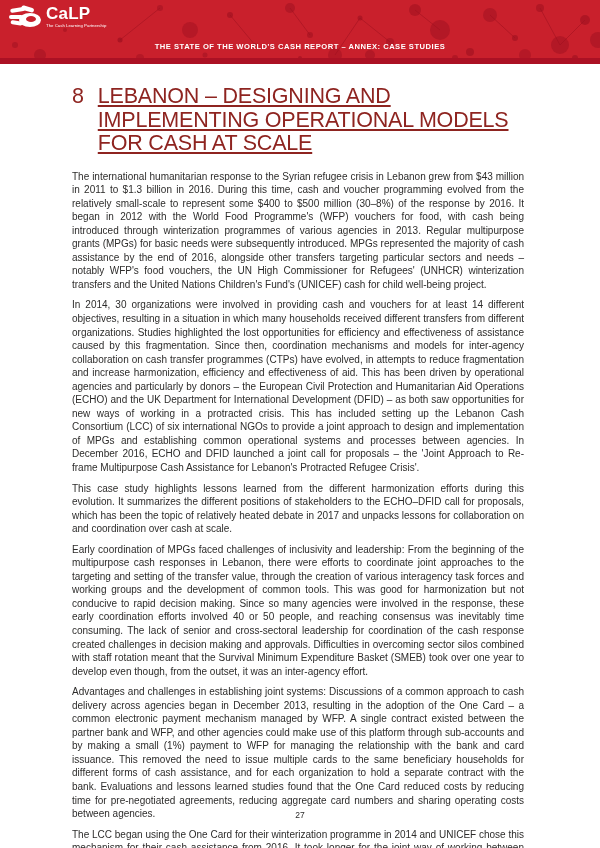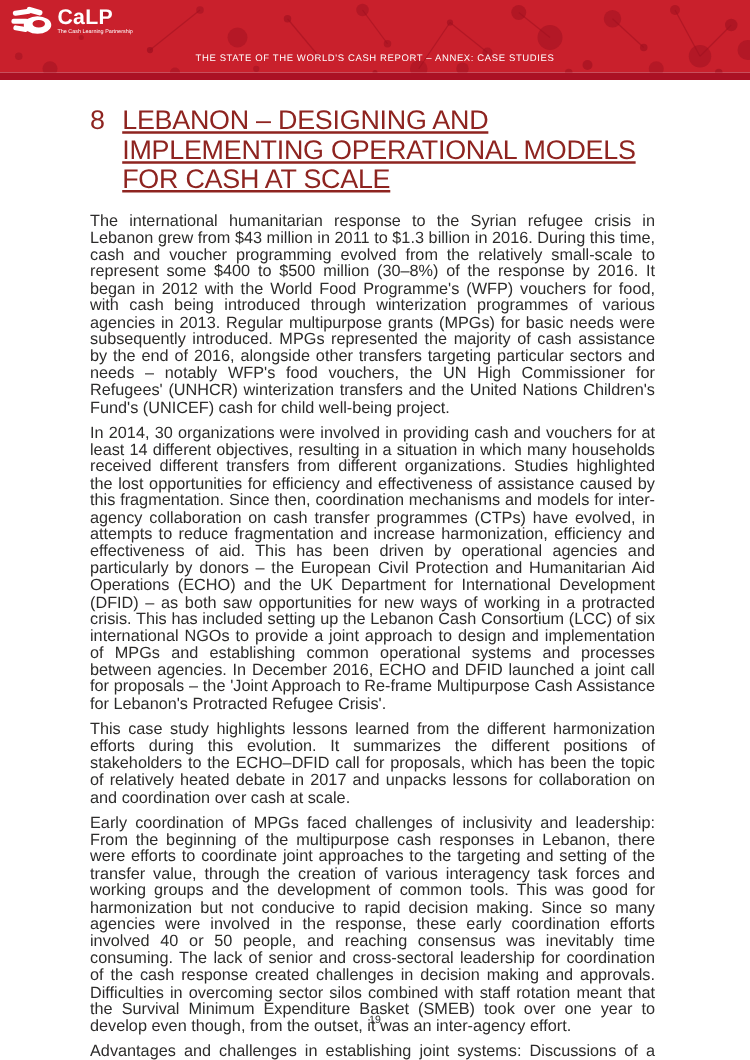--- a/index.html
+++ b/index.html
@@ -8,30 +8,30 @@
 
   
   .banner { position:absolute; top:0; left:0; width:600px; height:58px; background:#c9202c; }
   .banner .pattern { position:absolute; top:0; left:0; }
   .banner-strip { position:absolute; top:58px; left:0; width:600px; height:6px; background:#ab1124; }
   .logo { position:absolute; top:5px; left:9px; display:flex; align-items:flex-start; gap:3px; color:#ffffff; z-index:2; }
   .logo-textcol { display:flex; flex-direction:column; }
   .logo-text { font-weight:bold; font-size:17px; line-height:18px; letter-spacing:0.2px; }
   .logo-tagline { font-size:7px; line-height:7px; white-space:nowrap; transform:scale(0.62); transform-origin:left top; }
   .banner-title { position:absolute; bottom:7px; left:0; width:100%; text-align:center; color:#ffffff;
-                  font-size:7.6px; font-weight:normal; letter-spacing:0.5px; z-index:2; }
+                  font-size:7.6px; font-weight:bold; letter-spacing:0.5px; z-index:2; }
 
   
   main { position:absolute; top:85px; left:72px; width:468px; }
   .section-title { display:flex; gap:14px; margin:0 0 14px 0; color:#8e2420;
                    font-size:21.5px; line-height:23.5px; font-weight:normal; letter-spacing:-0.2px; }
   .sec-num { flex:0 0 auto; }
   .sec-text { width:432px;text-decoration:underline; }
 
-  p.body { margin:0 16px 7px 0; font-size:13px; line-height:13.55px; text-align:justify; color:#2d2c2b; }
+  p.body { margin:0 16px 7px 0; font-size:10px; line-height:13.55px; text-align:justify; color:#2d2c2b; }
   p.body .lead { font-weight:normal; }
 
   
   footer { position:absolute; top:810px; left:0; width:600px; text-align:center;
            font-size:8.5px; color:#2d2c2b; }
 </style>
 </head>
 <body>
 
 <div class="page">
@@ -112,16 +112,16 @@
 
     <p class="body"><b class="lead"></b><span>The international humanitarian response to the Syrian refugee crisis in Lebanon grew from $43 million in 2011 to $1.3 billion in 2016. During this time, cash and voucher programming evolved from the relatively small-scale to represent some $400 to $500 million (30–8%) of the response by 2016. It began in 2012 with the World Food Programme's (WFP) vouchers for food, with cash being introduced through winterization programmes of various agencies in 2013. Regular multipurpose grants (MPGs) for basic needs were subsequently introduced. MPGs represented the majority of cash assistance by the end of 2016, alongside other transfers targeting particular sectors and needs – notably WFP's food vouchers, the UN High Commissioner for Refugees' (UNHCR) winterization transfers and the United Nations Children's Fund's (UNICEF) cash for child well-being project.</span></p>
     <p class="body"><b class="lead"></b><span>In 2014, 30 organizations were involved in providing cash and vouchers for at least 14 different objectives, resulting in a situation in which many households received different transfers from different organizations. Studies highlighted the lost opportunities for efficiency and effectiveness of assistance caused by this fragmentation. Since then, coordination mechanisms and models for inter-agency collaboration on cash transfer programmes (CTPs) have evolved, in attempts to reduce fragmentation and increase harmonization, efficiency and effectiveness of aid. This has been driven by operational agencies and particularly by donors – the European Civil Protection and Humanitarian Aid Operations (ECHO) and the UK Department for International Development (DFID) – as both saw opportunities for new ways of working in a protracted crisis. This has included setting up the Lebanon Cash Consortium (LCC) of six international NGOs to provide a joint approach to design and implementation of MPGs and establishing common operational systems and processes between agencies. In December 2016, ECHO and DFID launched a joint call for proposals – the 'Joint Approach to Re-frame Multipurpose Cash Assistance for Lebanon's Protracted Refugee Crisis'.</span></p>
     <p class="body"><b class="lead"></b><span>This case study highlights lessons learned from the different harmonization efforts during this evolution. It summarizes the different positions of stakeholders to the ECHO–DFID call for proposals, which has been the topic of relatively heated debate in 2017 and unpacks lessons for collaboration on and coordination over cash at scale.</span></p>
     <p class="body"><b class="lead">Early coordination of MPGs faced challenges of inclusivity and leadership:</b><span> From the beginning of the multipurpose cash responses in Lebanon, there were efforts to coordinate joint approaches to the targeting and setting of the transfer value, through the creation of various interagency task forces and working groups and the development of common tools. This was good for harmonization but not conducive to rapid decision making. Since so many agencies were involved in the response, these early coordination efforts involved 40 or 50 people, and reaching consensus was inevitably time consuming. The lack of senior and cross-sectoral leadership for coordination of the cash response created challenges in decision making and approvals. Difficulties in overcoming sector silos combined with staff rotation meant that the Survival Minimum Expenditure Basket (SMEB) took over one year to develop even though, from the outset, it was an inter-agency effort.</span></p>
     <p class="body"><b class="lead">Advantages and challenges in establishing joint systems:</b><span> Discussions of a common approach to cash delivery across agencies began in December 2013, resulting in the adoption of the One Card – a common electronic payment mechanism managed by WFP. A single contract existed between the partner bank and WFP, and other agencies could make use of this platform through sub-accounts and by making a small (1%) payment to WFP for managing the relationship with the bank and card issuance. This removed the need to issue multiple cards to the same beneficiary households for different forms of cash assistance, and for each organization to hold a separate contract with the bank. Evaluations and lessons learned studies found that the One Card reduced costs by reducing time for pre-negotiated agreements, reducing aggregate card numbers and sharing operating costs between agencies.</span></p>
     <p class="body"><b class="lead"></b><span>The LCC began using the One Card for their winterization programme in 2014 and UNICEF chose this mechanism for their cash assistance from 2016. It took longer for the joint way of working between UNHCR and WFP to be established. This is, in part, due to the complexity of the legal and financial negotiations involved for UNHCR to grant power of attorney to the platform manager WFP, agreement on the platform management fees that UNHCR</span></p>
   </main>
 
   <footer>
-    <span>19</span>
+    <span>27</span>
   </footer>
 
 </div>
 
 </body></html>

